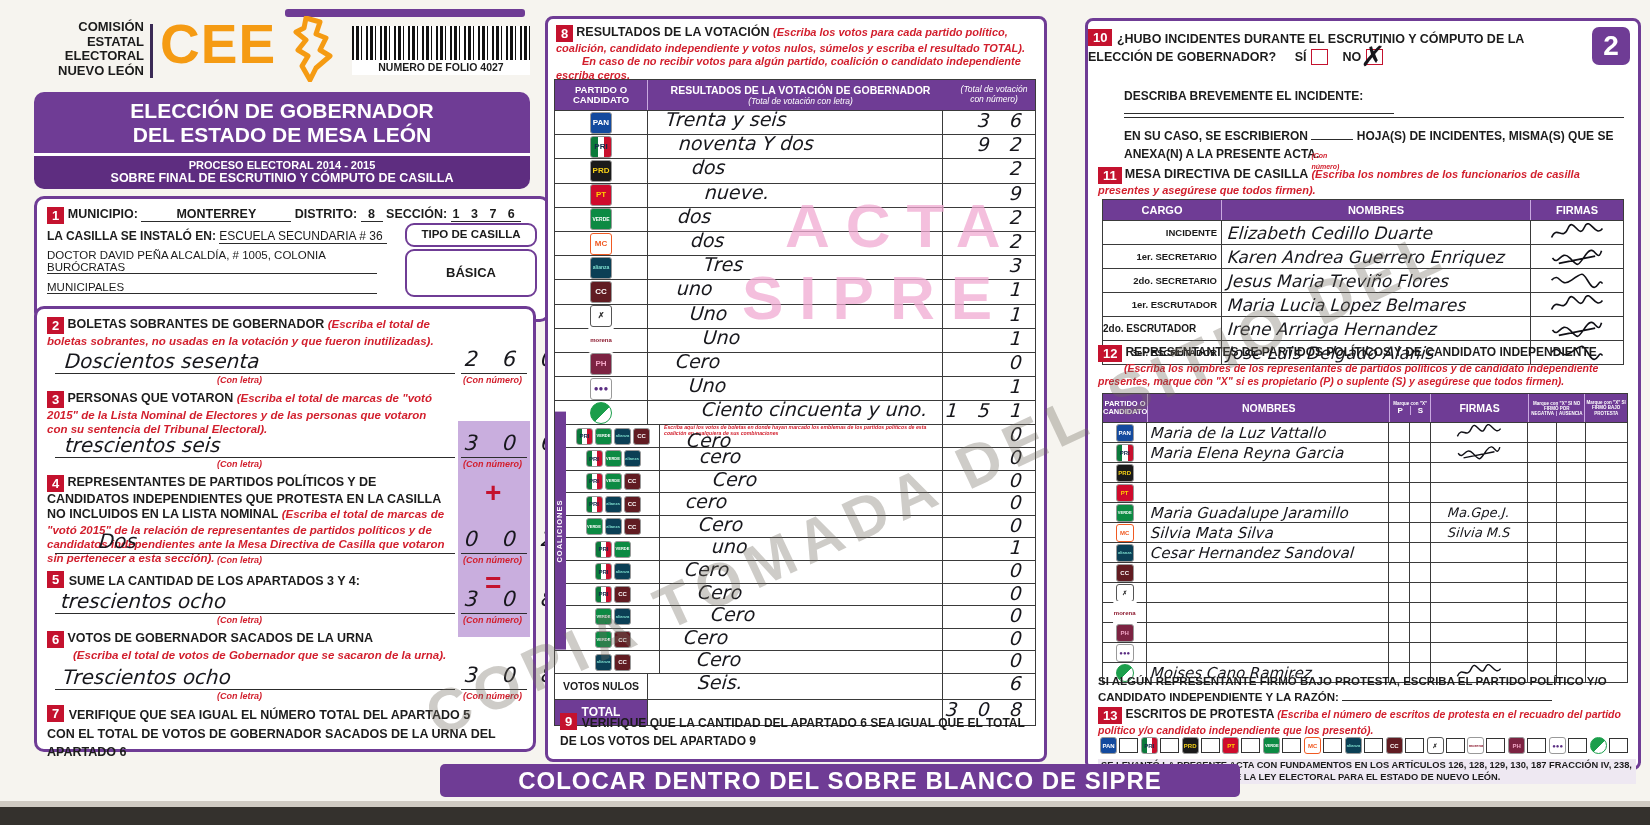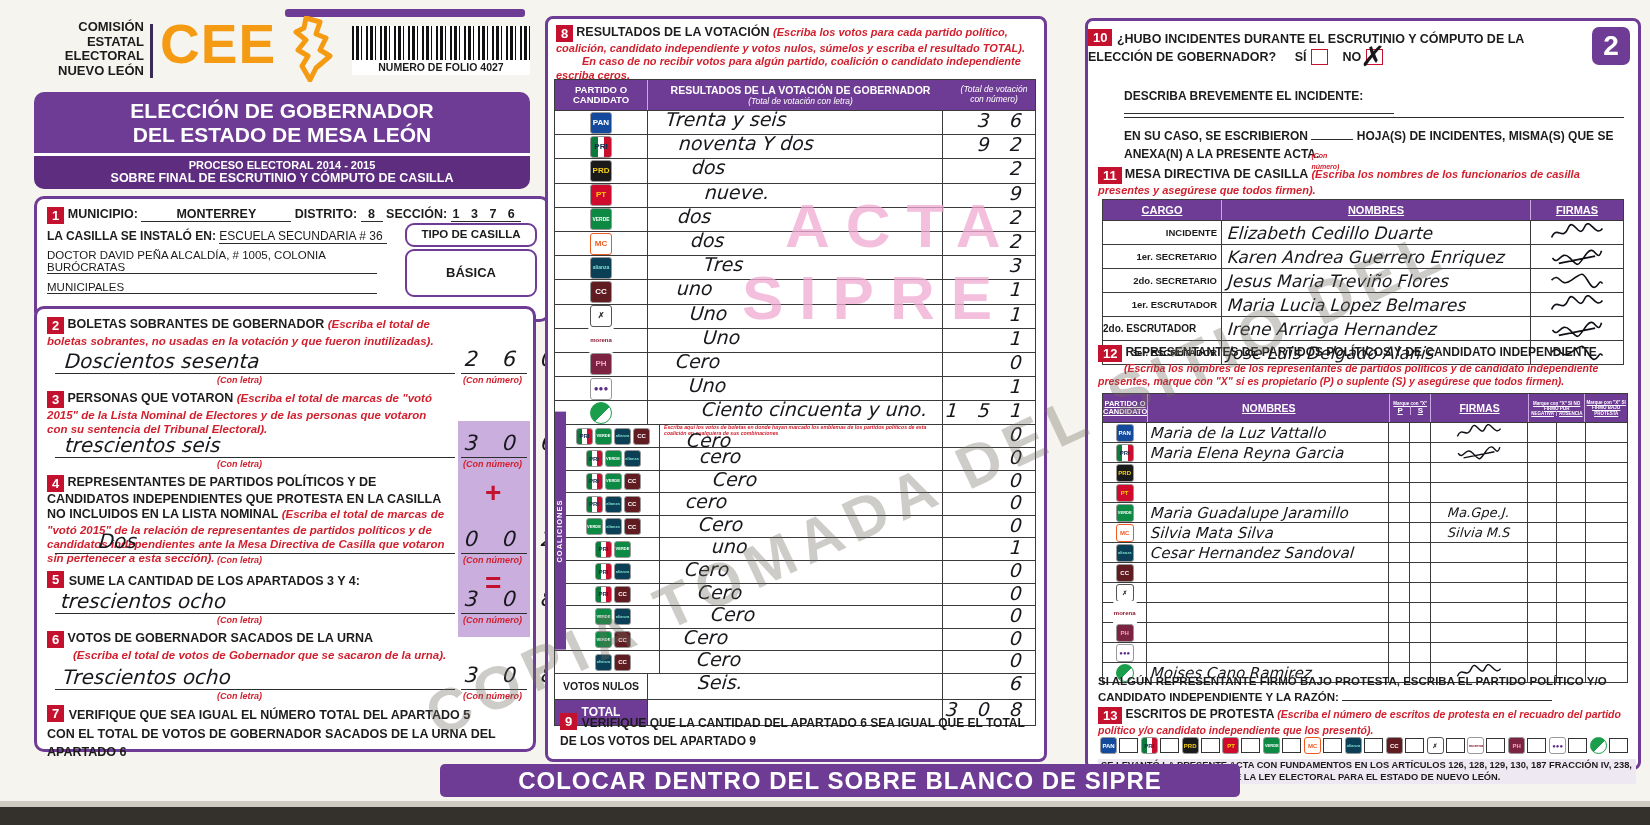--- a/index.html
+++ b/index.html
@@ -21,21 +21,21 @@
   .plogo i{font-style:normal;font-weight:bold;line-height:1;letter-spacing:0;}
   .r8{display:flex;border-top:1.4px solid #3a3a3a;align-items:stretch;}
   .c-logo{width:92px;display:flex;align-items:center;justify-content:center;gap:2px;position:relative;}
   .c-letra{flex:1;border-left:1.4px solid #3a3a3a;position:relative;padding-left:14px;}
   .c-num{width:82px;border-left:1.4px solid #3a3a3a;position:relative;text-align:right;padding-right:10px;}
   .wm{pointer-events:none;font-weight:bold;}
   .sig{display:inline-block;}
   .th8{display:flex;background:#6f3c95;color:#fff;align-items:center;text-align:center;}
   .hdrcell{display:flex;flex-direction:column;justify-content:center;height:100%;}
   .t12h{background:#6f3c95;color:#fff;display:flex;text-align:center;align-items:stretch;}
-  .cellb{border-left:1px solid #caa9e0;display:flex;flex-direction:column;justify-content:center;text-decoration:underline;}
+  .cellb{border-left:1px solid #caa9e0;display:flex;flex-direction:column;justify-content:center;}
   .r12{display:flex;border-top:1.2px solid #3a3a3a;height:19px;align-items:center;}
   .r12 .cl{border-left:1.2px solid #3a3a3a;height:100%;display:flex;align-items:center;}
   .r11{display:flex;border-top:1.2px solid #3a3a3a;height:23px;align-items:center;}
   .checkbox{display:inline-block;width:15px;height:14px;border:1.6px solid #c4122e;background:#fff;vertical-align:middle;}
   .lgbox{display:inline-block;width:17px;height:13px;border:1.3px solid #333;background:#fff;vertical-align:middle;margin-left:2px;}
 </style>
 </head>
 <body>
 
 <div id="page">

